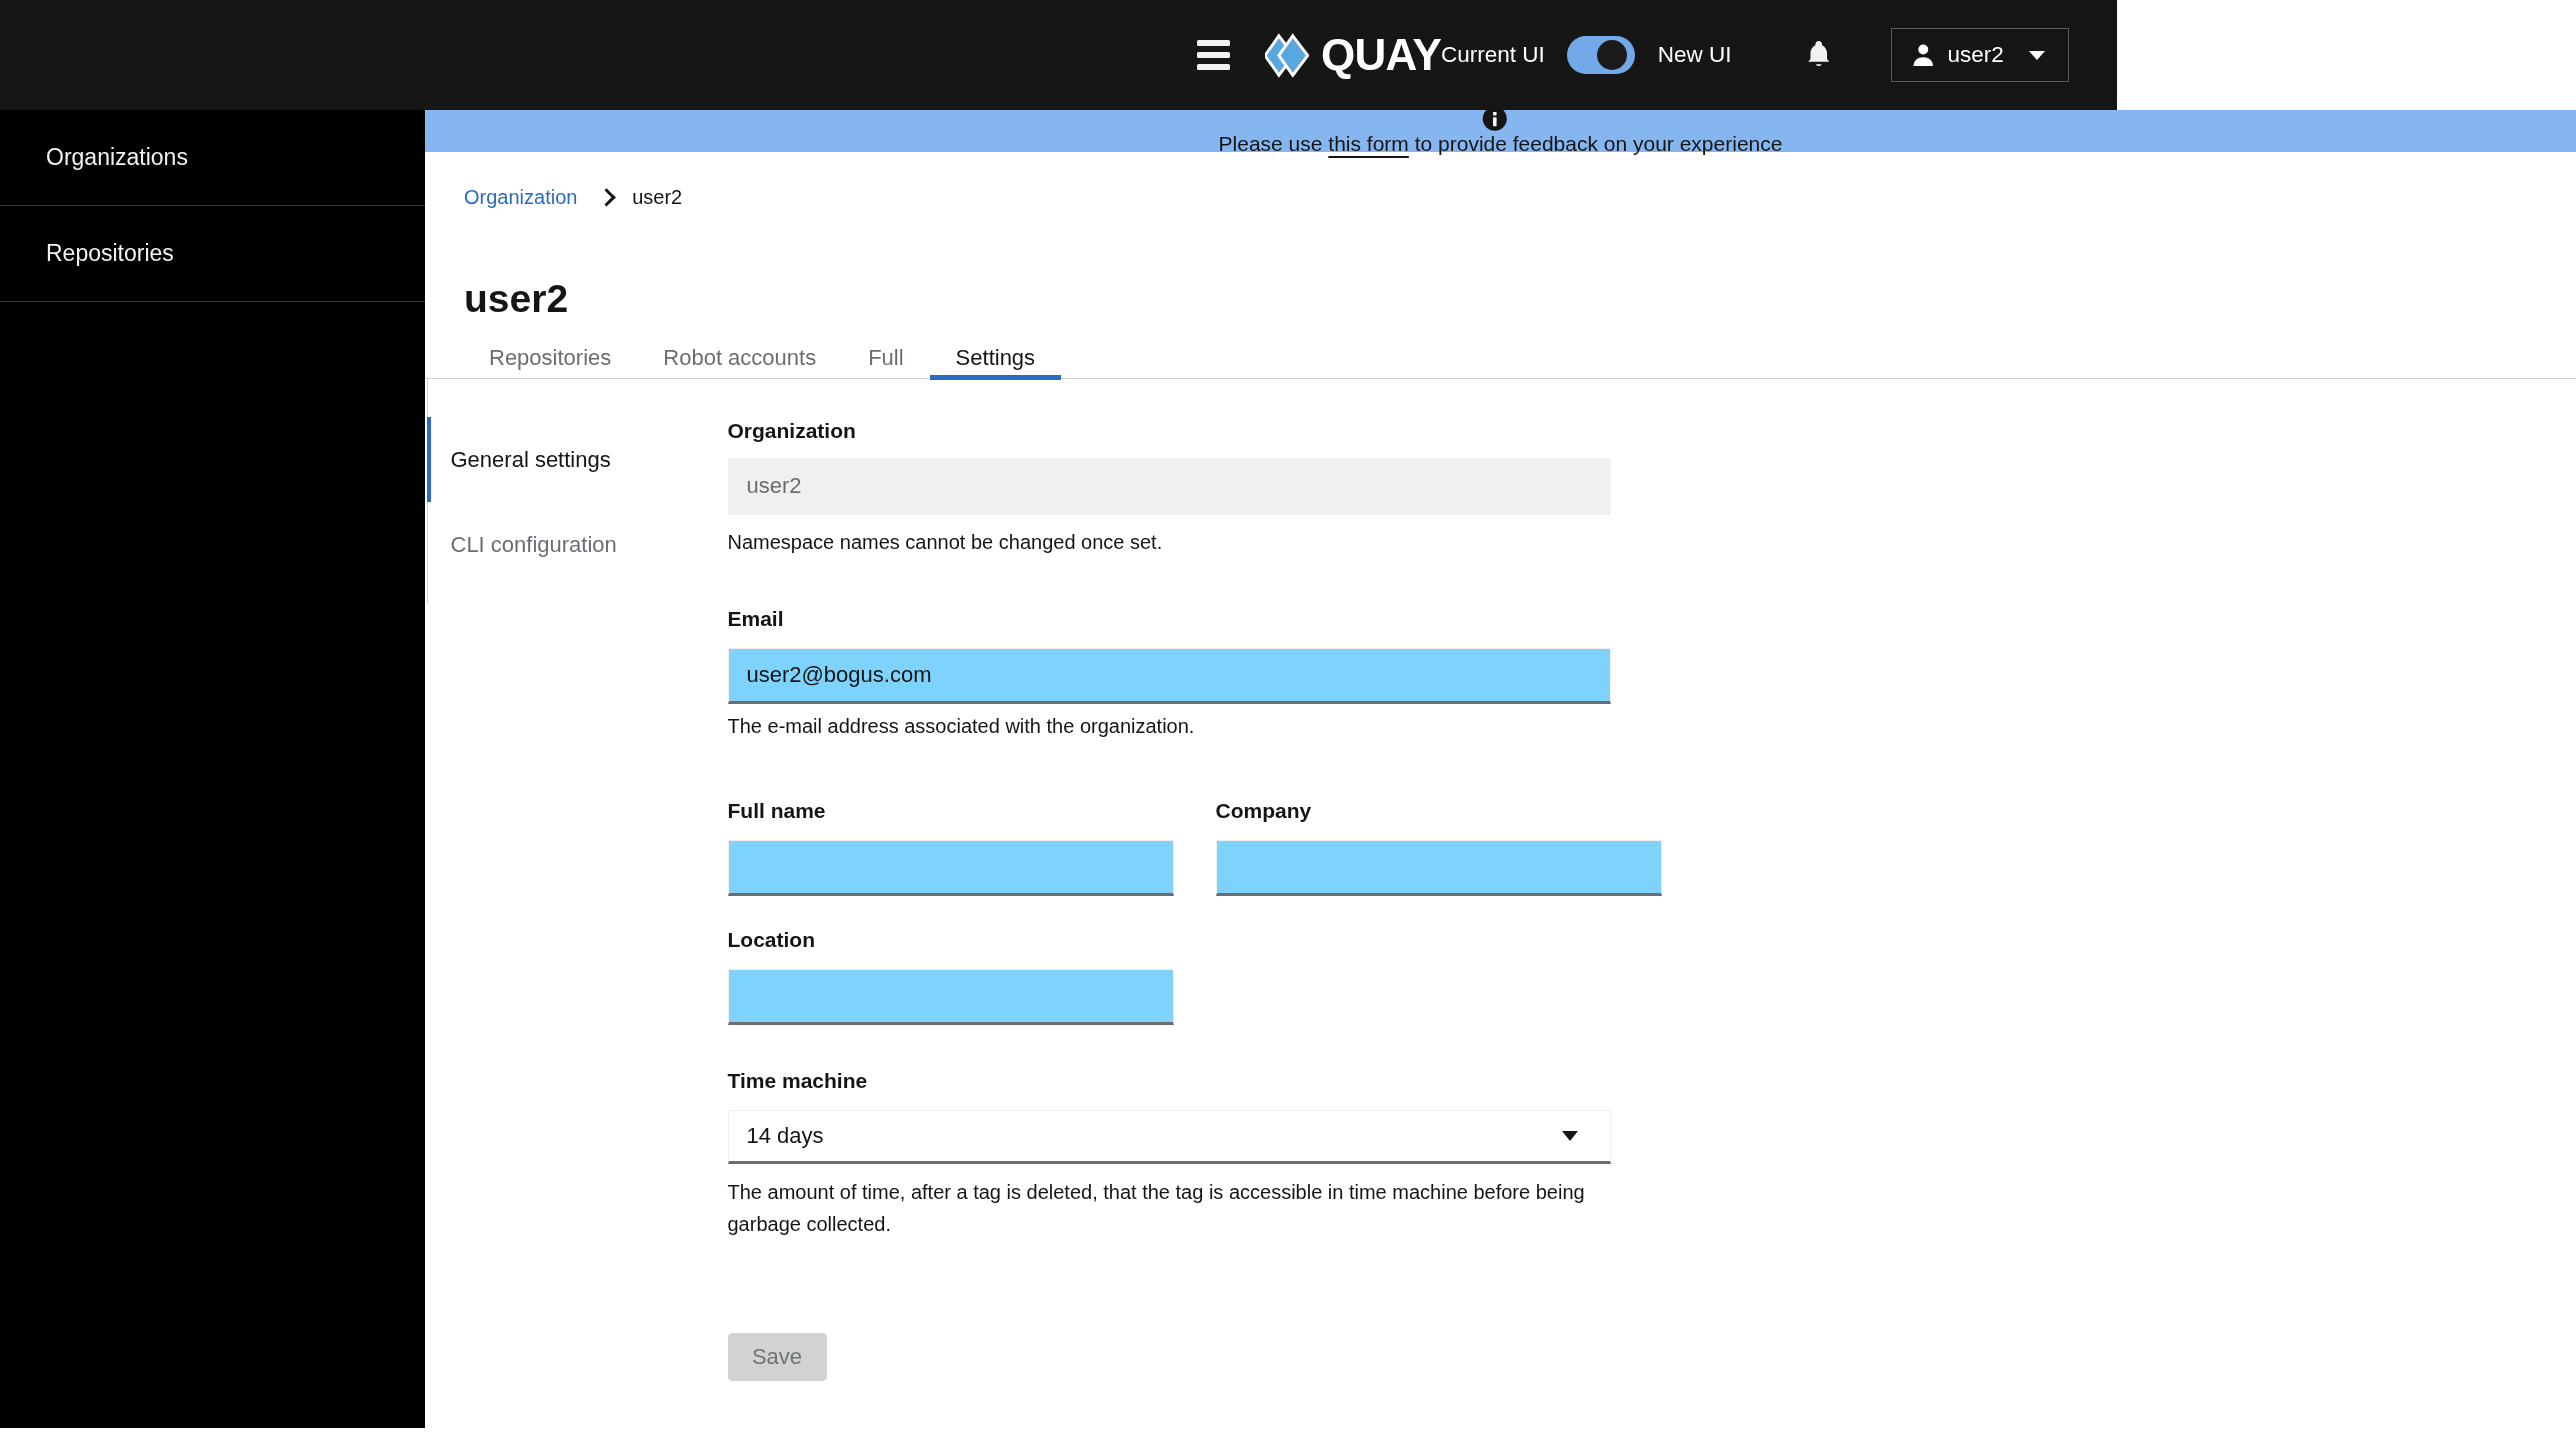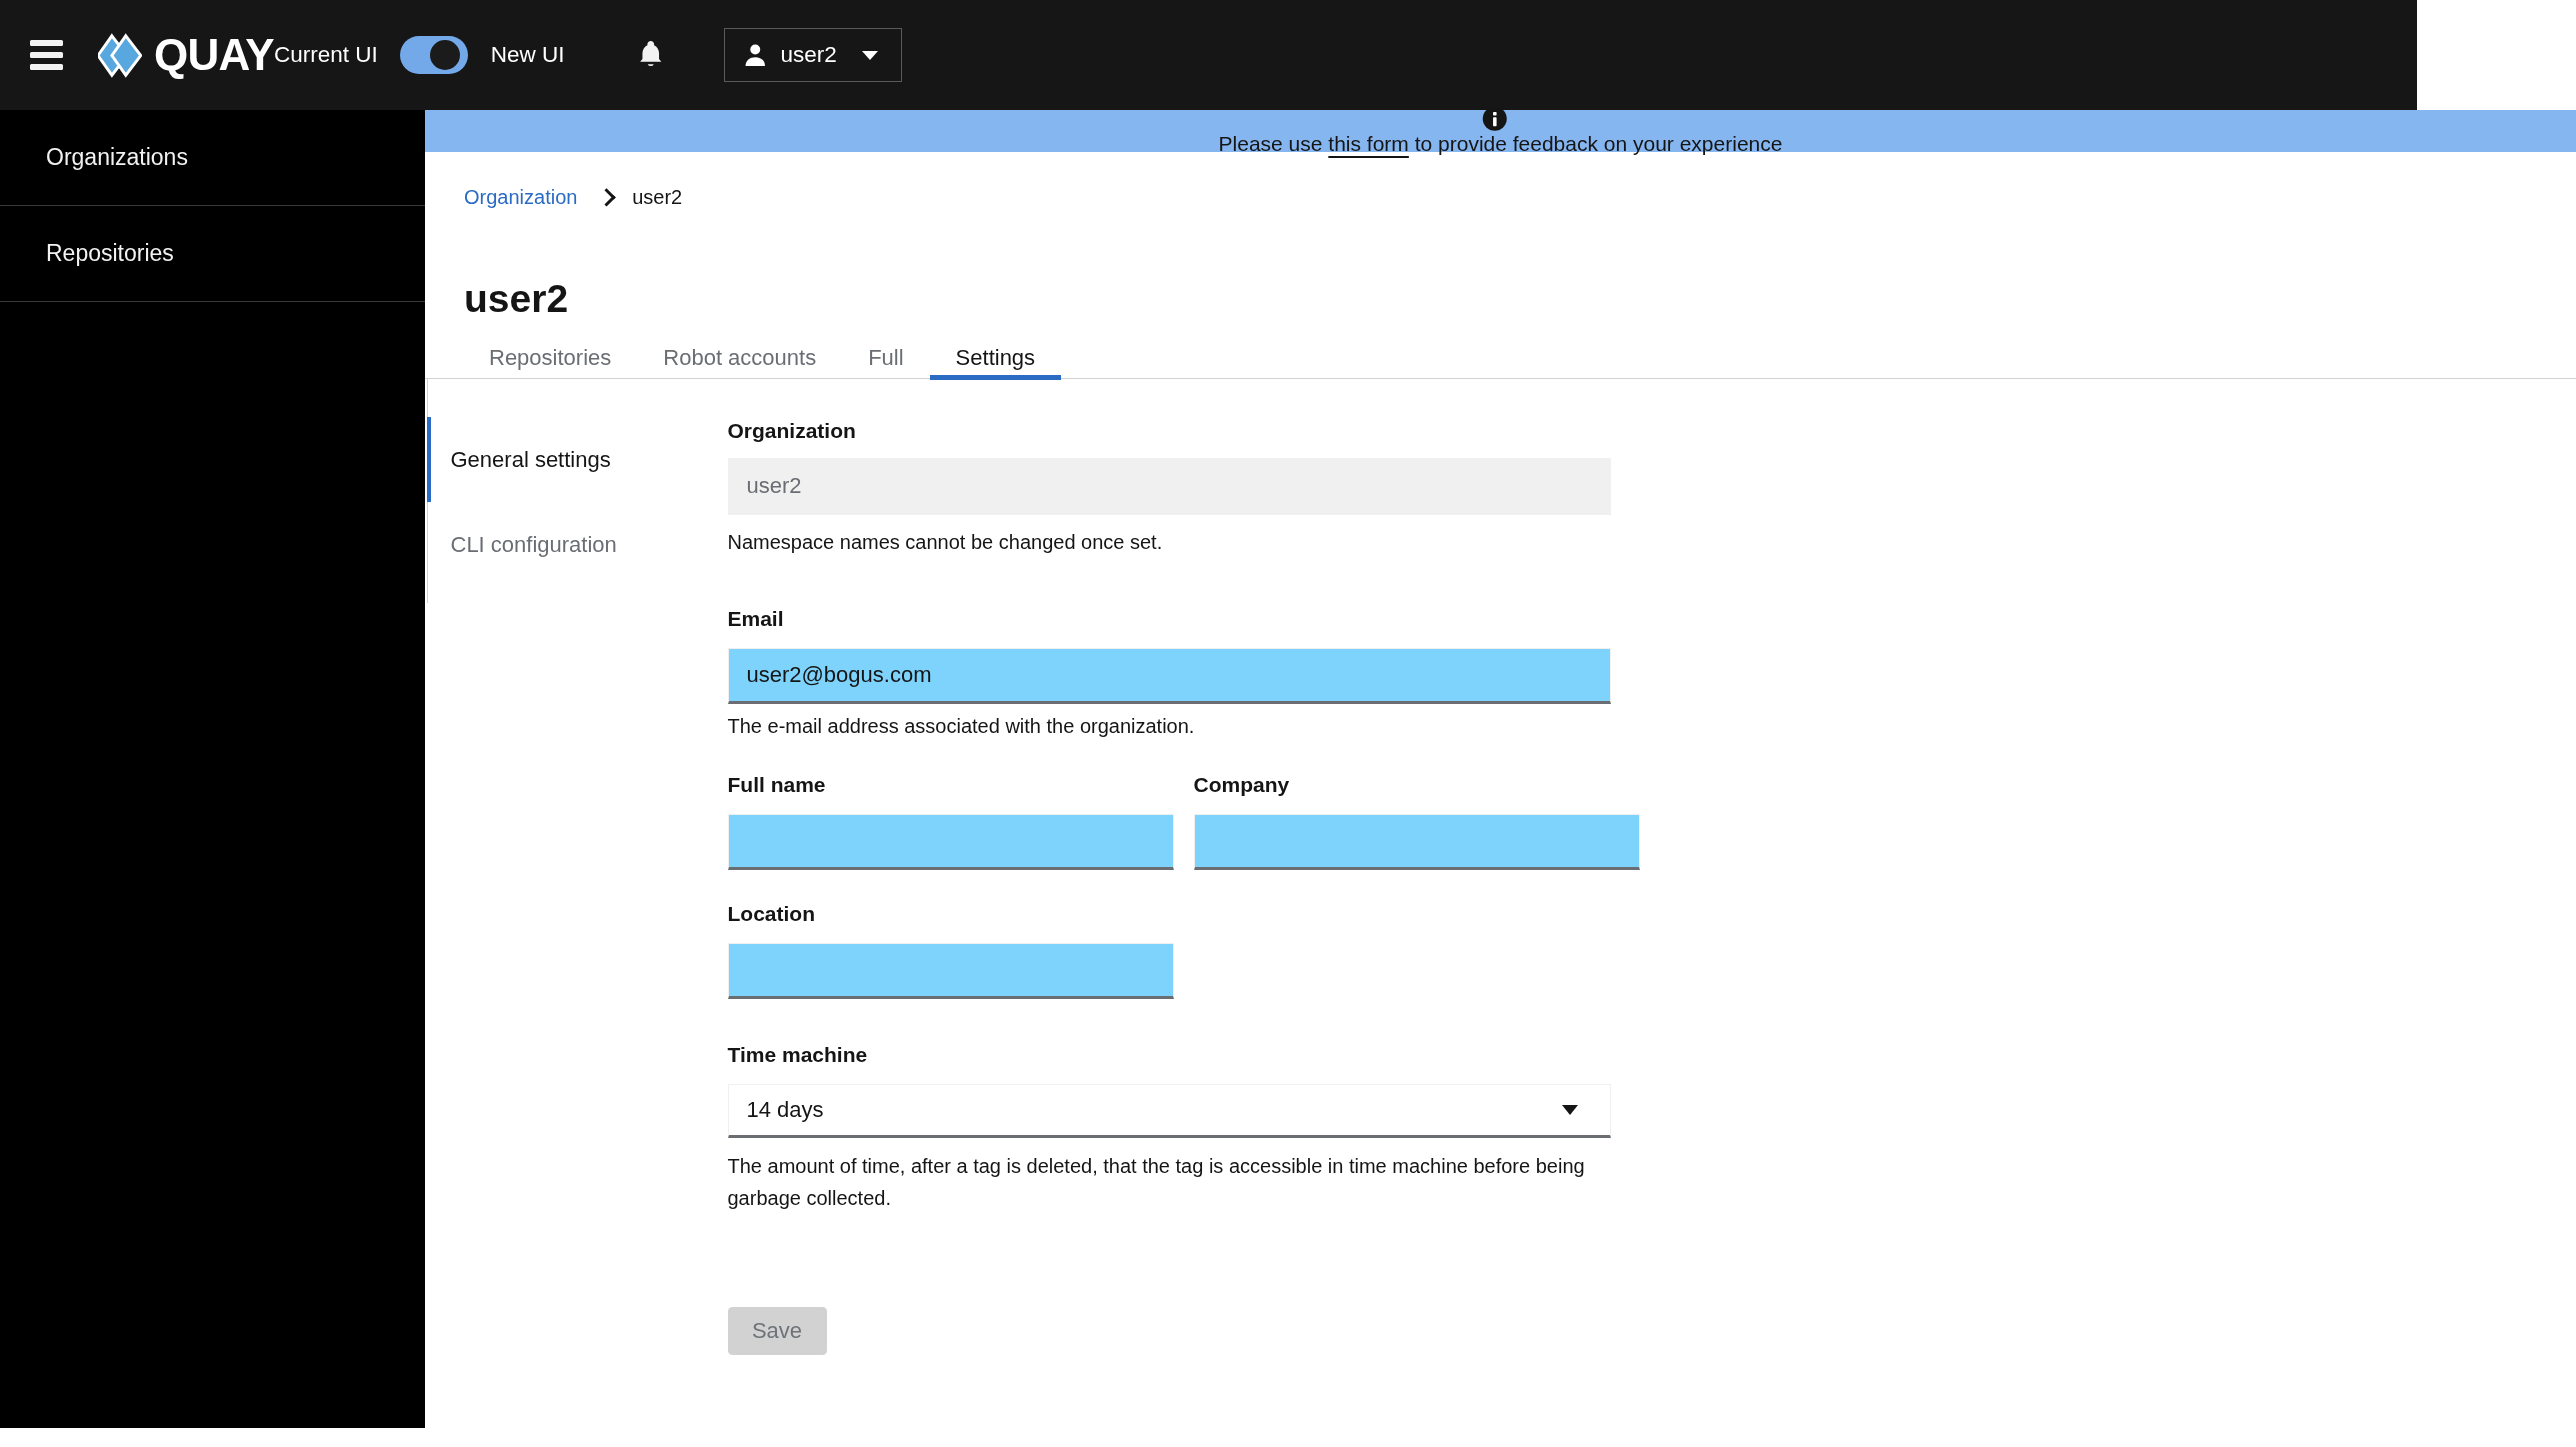--- a/index.html
+++ b/index.html
@@ -1,21 +1,21 @@
 <!DOCTYPE html>
 <html style="font-size:12px"><head>
 <meta charset="utf-8">
 <style>
   html,body{margin:0;padding:0;background:#fff;}
   .screen{position:relative;width:2576px;height:1447px;overflow:hidden;
           font-family:"Liberation Sans",sans-serif;color:#151515;background:#fff;}
 
   
-  .app-header{position:absolute;left:0;top:0;width:2417px;height:110px;background:#161616;
-              display:flex;align-items:center;justify-content:flex-start;box-sizing:border-box;
+  .app-header{position:absolute;left:0;top:0;width:2117px;height:110px;background:#161616;
+              display:flex;align-items:center;justify-content:flex-end;box-sizing:border-box;
               padding:0 48px 0 30px;}
   .hdr-left{display:flex;align-items:center;}
   .hamburger{width:33px;display:flex;flex-direction:column;gap:6px;cursor:pointer;margin-right:35px;}
   .hamburger span{display:block;height:6px;border-radius:1.5px;background:#f2f2f2;}
   .brand{display:flex;align-items:center;}
   .brand svg{margin-right:12px;}
   .brand-text{color:#fff;font-size:44px;font-weight:800;letter-spacing:-0.8px;line-height:1;}
   .hdr-right{display:flex;align-items:center;}
   .hdr-label{color:#fff;font-size:22.5px;}
   .switch{width:68px;height:38px;border-radius:19px;background:#74a9e9;position:relative;
@@ -65,21 +65,21 @@
 
   .form-col{padding-top:41px;width:977px;}
   .f-label{font-size:21px;font-weight:700;line-height:21px;color:#151515;}
   .txt-input{box-sizing:border-box;display:block;width:883px;height:56px;background:#7dd3fc;
              border:1.5px solid #f0f0f0;border-bottom:3px solid #6a6e73;padding:0 18px;
              font-size:22px;color:#151515;font-family:inherit;outline:none;}
   .txt-input.half{width:446px;}
   .txt-input:disabled,.txt-input.disabled{background:#f0f0f0;border:1.5px solid #f0f0f0;color:#6a6e73;height:57px;}
   .helper{font-size:20px;line-height:32px;color:#151515;}
   .mt-label1{margin-top:16.5px;}
-  .row{display:flex;gap:20px;margin-top:32px;}
+  .row{display:flex;gap:42px;margin-top:58px;}
   .fieldcell .f-label{margin-bottom:19px;}
   .select{box-sizing:border-box;width:883px;height:54px;background:#fff;border:1.5px solid #f0f0f0;
           border-bottom:3px solid #6a6e73;display:flex;align-items:center;justify-content:space-between;
           padding:0 32px 0 18px;font-size:22px;color:#151515;cursor:pointer;margin-top:19px;text-align:center;}
   .sel-caret{width:0;height:0;border-left:8.3px solid transparent;border-right:8.3px solid transparent;
              border-top:10.5px solid #151515;}
   .save-btn{margin-top:93px;width:99px;height:48px;border:none;border-radius:4.5px;background:#d2d2d2;
             color:#6d7377;font-size:22px;font-family:inherit;cursor:not-allowed;}
 </style>
 </head>

